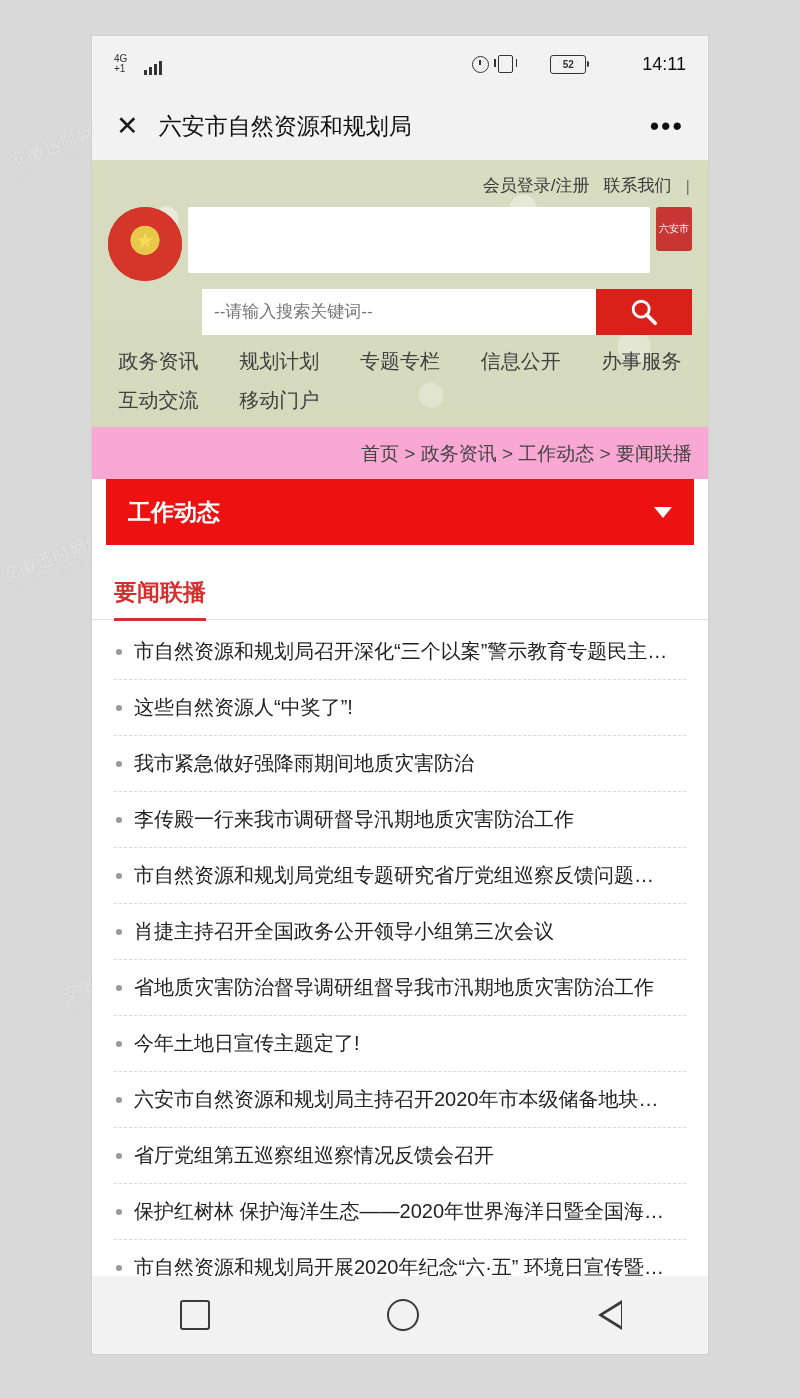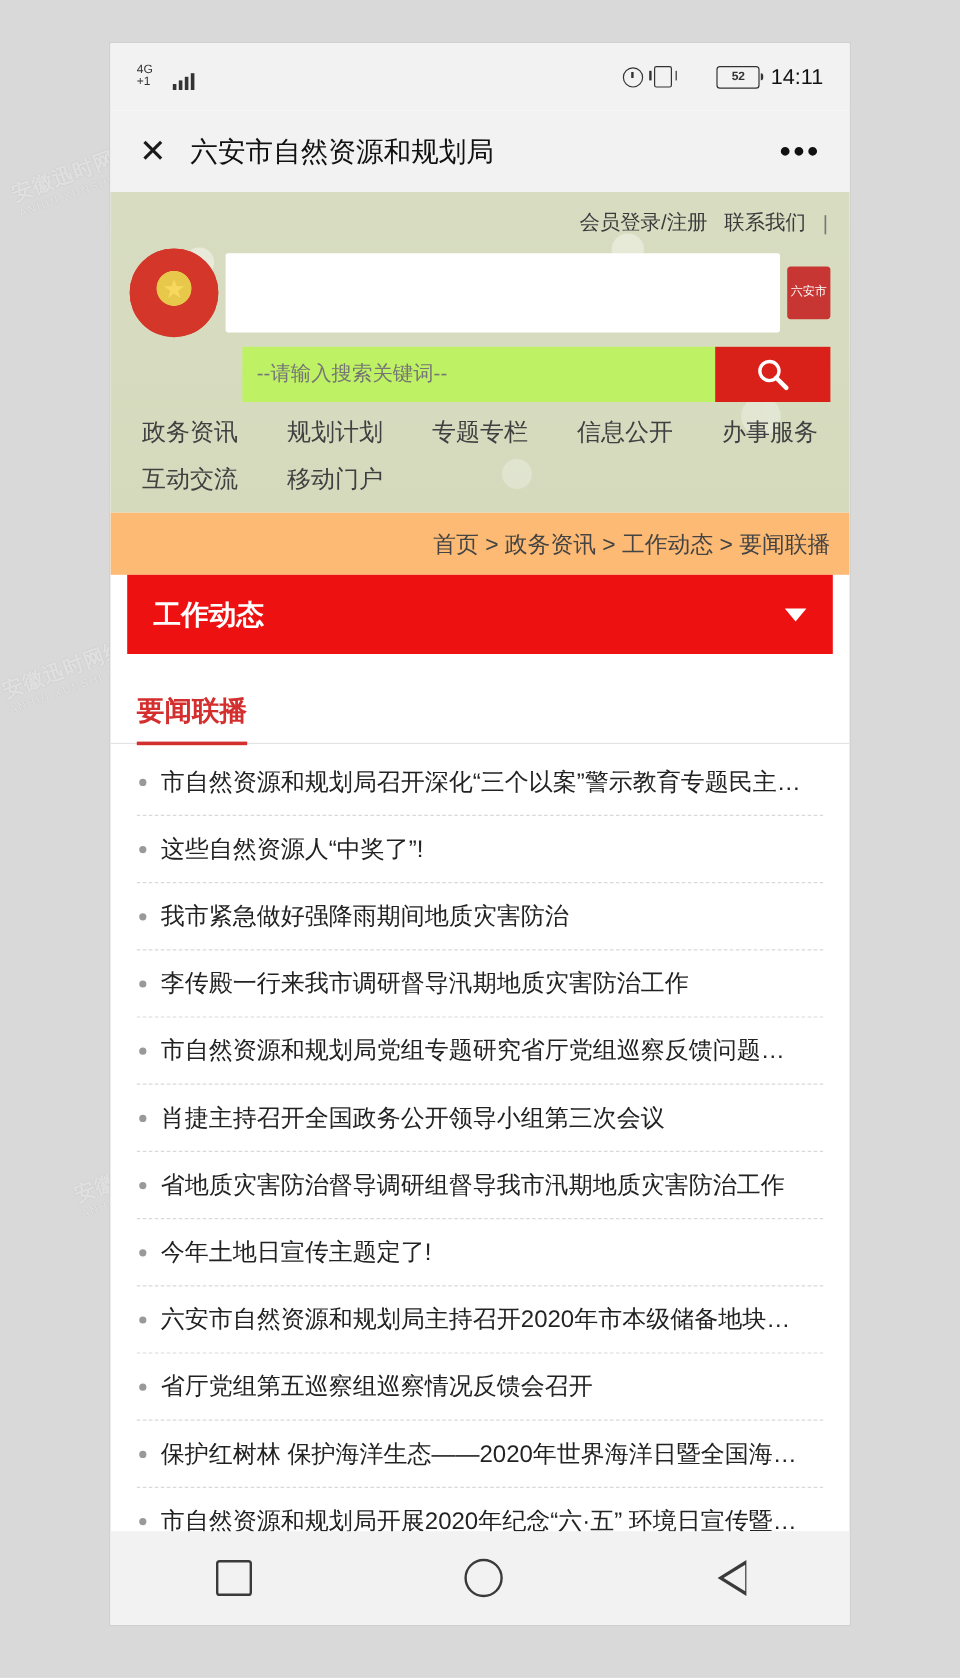--- a/index.html
+++ b/index.html
@@ -62,21 +62,21 @@
   .sb-right { display:flex; align-items:center; gap:9px; font-size:17px; }
   .icon-alarm { width:15px;height:15px;border:1.6px solid #333;border-radius:50%;position:relative;display:inline-block;}
   .icon-alarm:after{content:"";position:absolute;left:6px;top:3px;width:1.4px;height:5px;background:#333;}
   .icon-vib { width:13px;height:16px;border:1.6px solid #333;border-radius:2px;position:relative;}
   .icon-vib:before,.icon-vib:after{content:"";position:absolute;top:3px;width:1.5px;height:8px;background:#333;}
   .icon-vib:before{left:-5px}
   .icon-vib:after{right:-5px}
   .battery { width:34px;height:17px;border:1.7px solid #333;border-radius:3px;position:relative;display:flex;align-items:center;justify-content:center;margin-left:28px;}
   .battery:after{content:"";position:absolute;right:-4px;top:5px;width:2.5px;height:6px;background:#333;border-radius:0 2px 2px 0;}
   .battery span{font-size:10px;color:#333;font-weight:bold;}
-  .clock { font-size:18px; color:#111; }
+  .clock { font-size:18px; color:#111;margin-left:47px; }
 
   
   .titlebar {
     height: 68px;
     background:#f2f2f2;
     display:flex;
     align-items:center;
     padding: 0 24px;
     box-sizing:border-box;
     justify-content: space-between;
@@ -112,21 +112,21 @@
     padding: 14px 18px 6px 0;
     font-size:17px;
     color:#3a3a3a;
   }
   .topnav a { color:#3a3a3a; text-decoration:none; }
   .topnav .divider { color:#777; }
 
   .banner {
     position:relative;
     display:flex;
-    align-items:center;
+    align-items:flex-start;
     padding: 4px 16px 6px 16px;
     gap: 6px;
   }
   .emblem {
     width: 74px; height:74px; flex:0 0 74px;
     border-radius:50%;
     background: radial-gradient(circle at 50% 45%, #e8c84a 0 26%, #d4362a 27% 100%);
     position:relative;
     box-shadow: inset 0 0 0 3px #d4362a;
   }
@@ -154,21 +154,21 @@
   }
 
   .searchrow {
     position:relative;
     display:flex;
     margin: 2px 16px 10px 110px;
     height: 46px;
   }
   .search-input {
     flex:1;
-    background:#bef264;
+    background:#ffffff;
     border:none;
     outline:none;
     font-size:17px;
     color:#777;
     padding: 0 12px;
     font-family:"Liberation Sans", sans-serif;
   }
   .search-btn {
     width: 96px;
     background:#d9211a;
@@ -190,21 +190,21 @@
     text-align:center;
     color:#404040;
     font-size:20px;
     line-height:1.25;
     padding: 4px 2px 10px 2px;
     font-weight: 400;
   }
 
   
   .breadcrumb {
-    background:#fdba74;
+    background:#f9a8d4;
     padding: 14px 16px 12px 0;
     text-align:right;
     font-size: 19px;
     color:#444;
   }
 
   
   .channel {
     margin: 0 14px;
     background:#ee1111;

